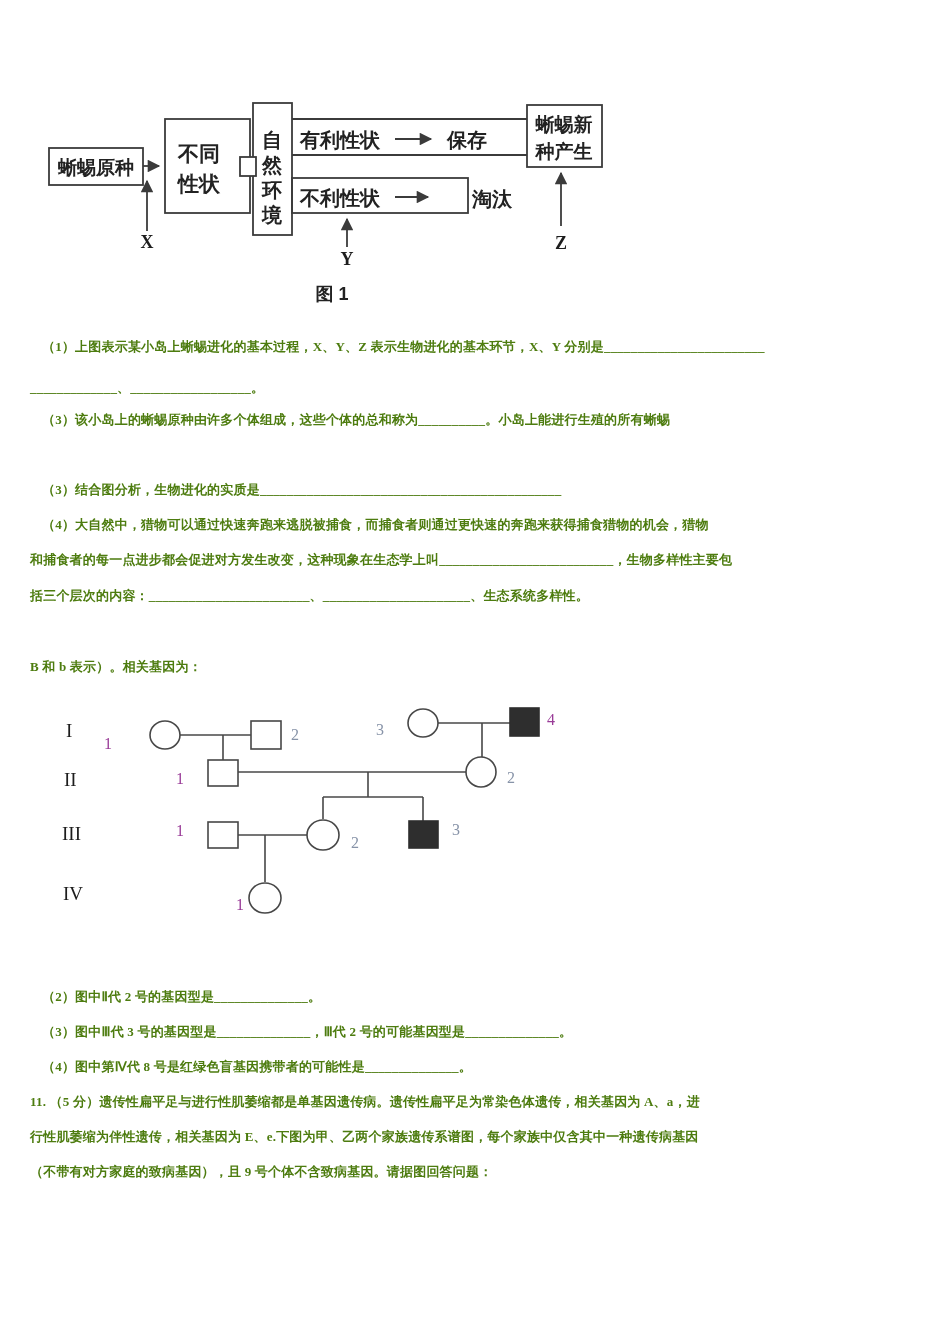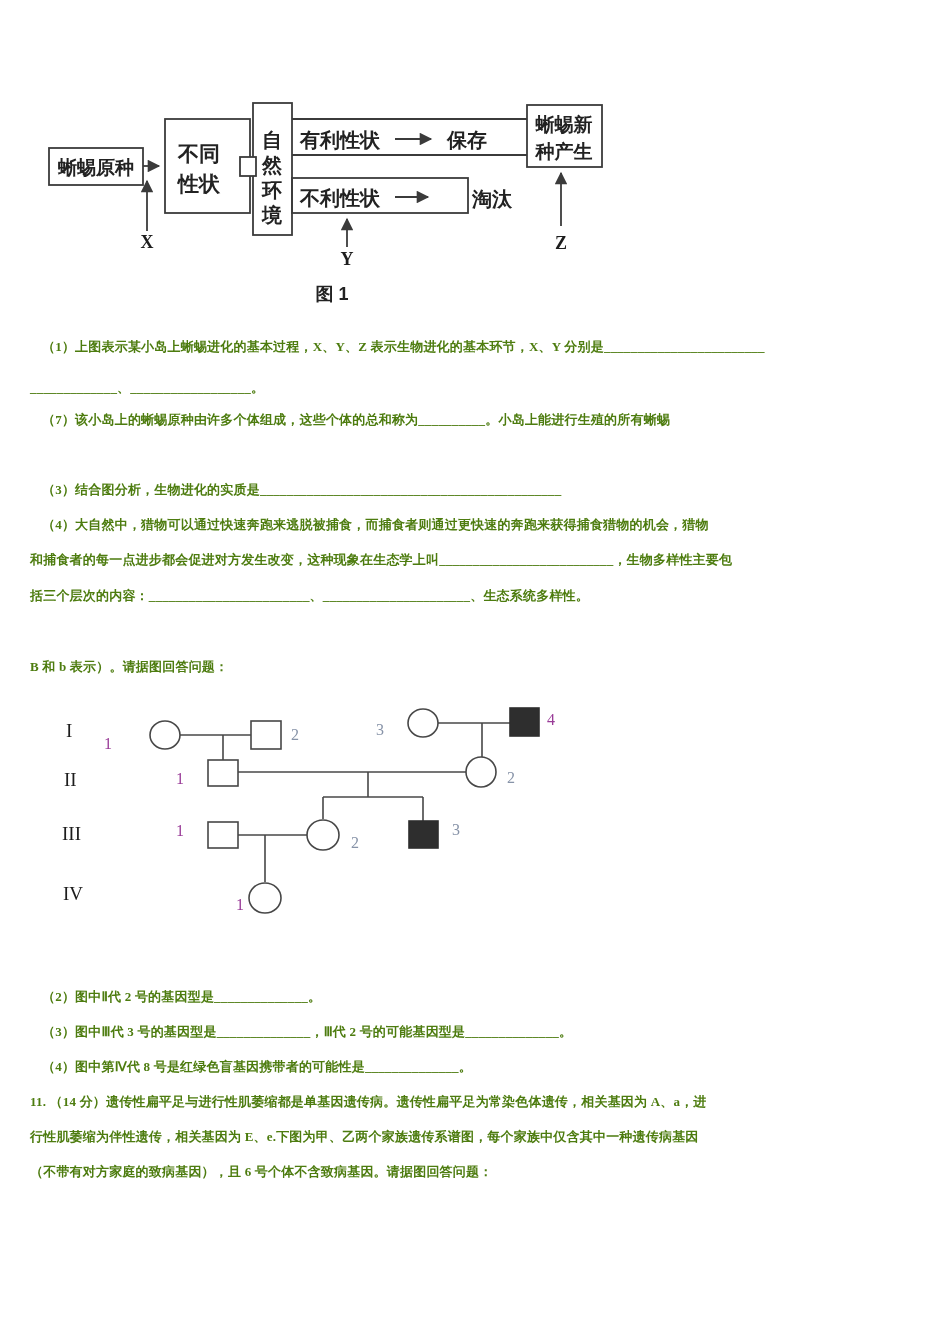--- a/index.html
+++ b/index.html
@@ -77,26 +77,26 @@
     <text class="ser" x="347" y="265" font-size="18" font-weight="bold" text-anchor="middle">Y</text>
 
     <line class="ln" x1="561" y1="226" x2="561" y2="173" marker-end="url(#ah)"></line>
     <text class="ser" x="561" y="249" font-size="18" font-weight="bold" text-anchor="middle">Z</text>
 
     <text class="cjk" x="332" y="300" font-size="18" text-anchor="middle">图 1</text>
   </svg>
 
   <div class="tl ind" style="top:337px">（1）上图表示某小岛上蜥蜴进化的基本过程，X、Y、Z 表示生物进化的基本环节，X、Y 分别是________________________</div>
   <div class="tl" style="top:378px">_____________、__________________。</div>
-  <div class="tl ind" style="top:410px">（7）该小岛上的蜥蜴原种由许多个体组成，这些个体的总和称为__________。小岛上能进行生殖的所有蜥蜴</div>
+  <div class="tl ind" style="top:410px">（3）该小岛上的蜥蜴原种由许多个体组成，这些个体的总和称为__________。小岛上能进行生殖的所有蜥蜴</div>
   <div class="tl ind" style="top:480px">（3）结合图分析，生物进化的实质是_____________________________________________</div>
   <div class="tl ind" style="top:515px">（4）大自然中，猎物可以通过快速奔跑来逃脱被捕食，而捕食者则通过更快速的奔跑来获得捕食猎物的机会，猎物</div>
   <div class="tl" style="top:550px">和捕食者的每一点进步都会促进对方发生改变，这种现象在生态学上叫__________________________，生物多样性主要包</div>
   <div class="tl" style="top:586px">括三个层次的内容：________________________、______________________、生态系统多样性。</div>
-  <div class="tl" style="top:657px">B 和 b 表示）。请据图回答问题：</div>
+  <div class="tl" style="top:657px">B 和 b 表示）。相关基因为：</div>
 
   <svg style="top:690px" width="620" height="240" viewBox="0 690 620 240">
 
     <text class="pgen" x="66" y="737">I</text>
     <text class="pgen" x="64" y="786">II</text>
     <text class="pgen" x="62" y="840">III</text>
     <text class="pgen" x="63" y="900">IV</text>
 
     <line class="pln" x1="179" y1="735" x2="251" y2="735"></line>
     <line class="pln" x1="223" y1="735" x2="223" y2="760"></line>
@@ -132,17 +132,17 @@
     <text class="pnum" x="452" y="835" fill="#8793a8">3</text>
 
     <text class="pnum" x="236" y="910" fill="#993b97">1</text>
     <ellipse class="psym" cx="265" cy="898" rx="16" ry="15"></ellipse>
   </svg>
 
   <div class="tl ind" style="top:987px">（2）图中Ⅱ代 2 号的基因型是______________。</div>
   <div class="tl ind" style="top:1022px">（3）图中Ⅲ代 3 号的基因型是______________，Ⅲ代 2 号的可能基因型是______________。</div>
   <div class="tl ind" style="top:1057px">（4）图中第Ⅳ代 8 号是红绿色盲基因携带者的可能性是______________。</div>
 
-  <div class="tl" style="top:1092px">11. （14 分）遗传性扁平足与进行性肌萎缩都是单基因遗传病。遗传性扁平足为常染色体遗传，相关基因为 A、a，进</div>
+  <div class="tl" style="top:1092px">11. （5 分）遗传性扁平足与进行性肌萎缩都是单基因遗传病。遗传性扁平足为常染色体遗传，相关基因为 A、a，进</div>
   <div class="tl" style="top:1127px">行性肌萎缩为伴性遗传，相关基因为 E、e.下图为甲、乙两个家族遗传系谱图，每个家族中仅含其中一种遗传病基因</div>
-  <div class="tl" style="top:1162px">（不带有对方家庭的致病基因），且 6 号个体不含致病基因。请据图回答问题：</div>
+  <div class="tl" style="top:1162px">（不带有对方家庭的致病基因），且 9 号个体不含致病基因。请据图回答问题：</div>
 
 </div>
 
 </body></html>

